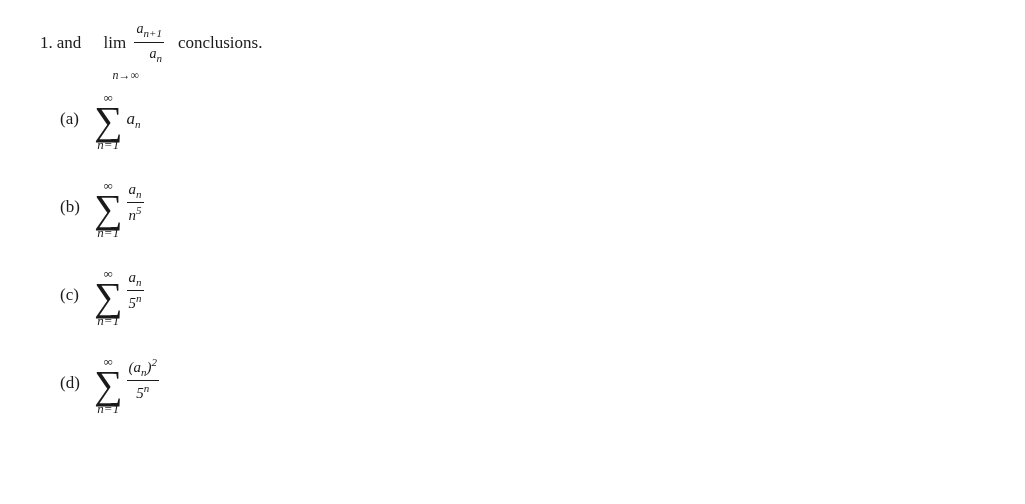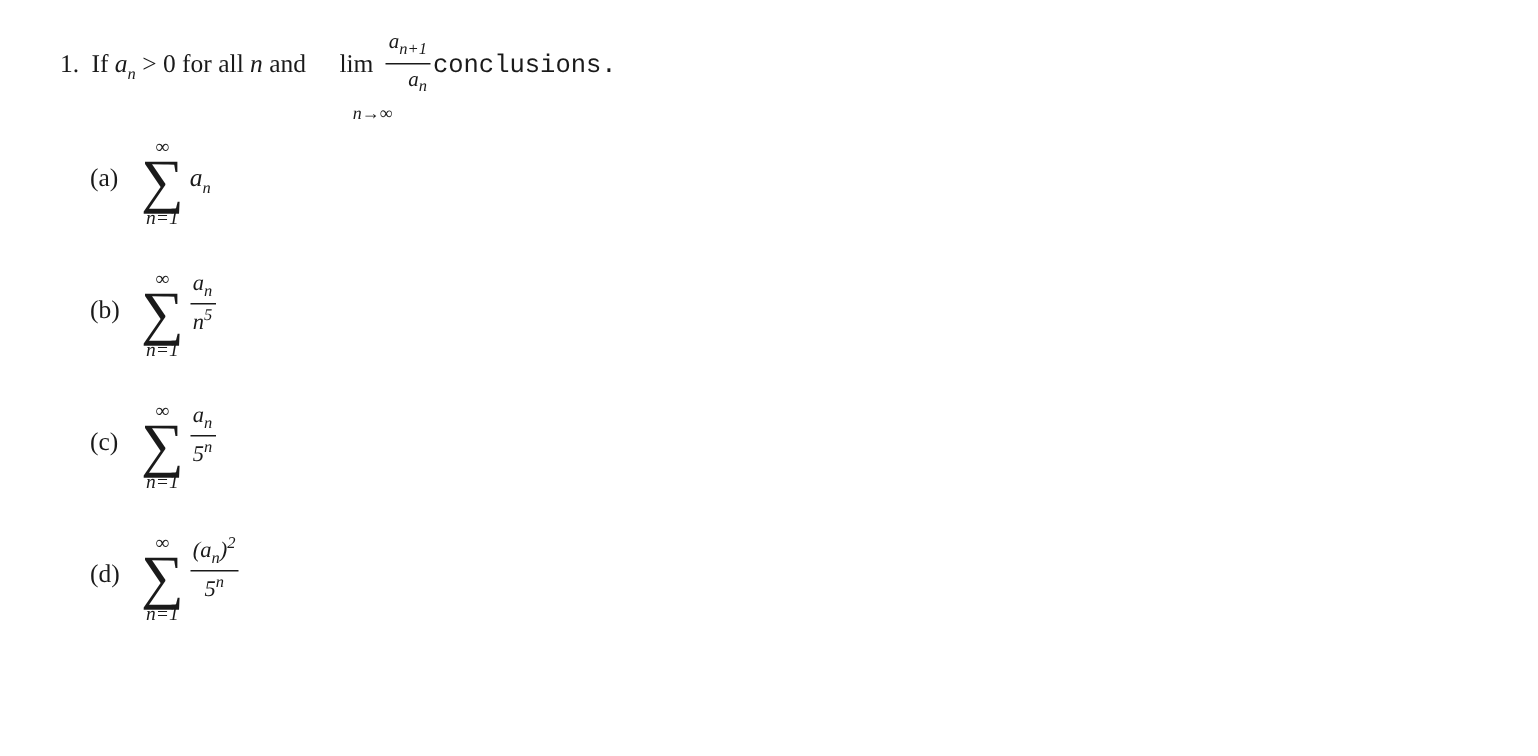--- a/index.html
+++ b/index.html
@@ -58,32 +58,30 @@
     sup {
       font-size: 11px;
     }
 
     sub {
       font-size: 11px;
     }
 
     .conclusions-text {
       font-style: normal;
-      margin-left: 0;
-      font-family: Liberation Mono, monospace;
+      margin-left: 12px;
     }
   </style>
 </head>
 <body>
 
 <div class="page-content">
 
   <div class="problem-statement">
     <span class="problem-number">1.</span>
-    <span>&nbsp;If <i>a<sub>n</sub></i> &gt; 0 for all <i>n</i>&nbsp;</span>
     <span>and&nbsp;</span>
 
     <span style="display:inline-flex; flex-direction:column; align-items:center; vertical-align:middle; margin:0 2px; font-style:italic;">
       <span style="display:flex; align-items:center; gap:2px;">
         <span style="font-style:normal;margin-left:16px;">lim</span>
         &nbsp;
         <span style="display:inline-flex; flex-direction:column; align-items:flex-end;">
           <span style="font-style:italic; font-size:14px; border-bottom:1px solid #1a1a1a; padding:0 2px;"><i>a</i><sub><i>n</i>+1</sub></span>
           <span style="font-style:italic; font-size:14px; padding:0 2px;"><i>a<sub>n</sub></i></span>
         </span>

